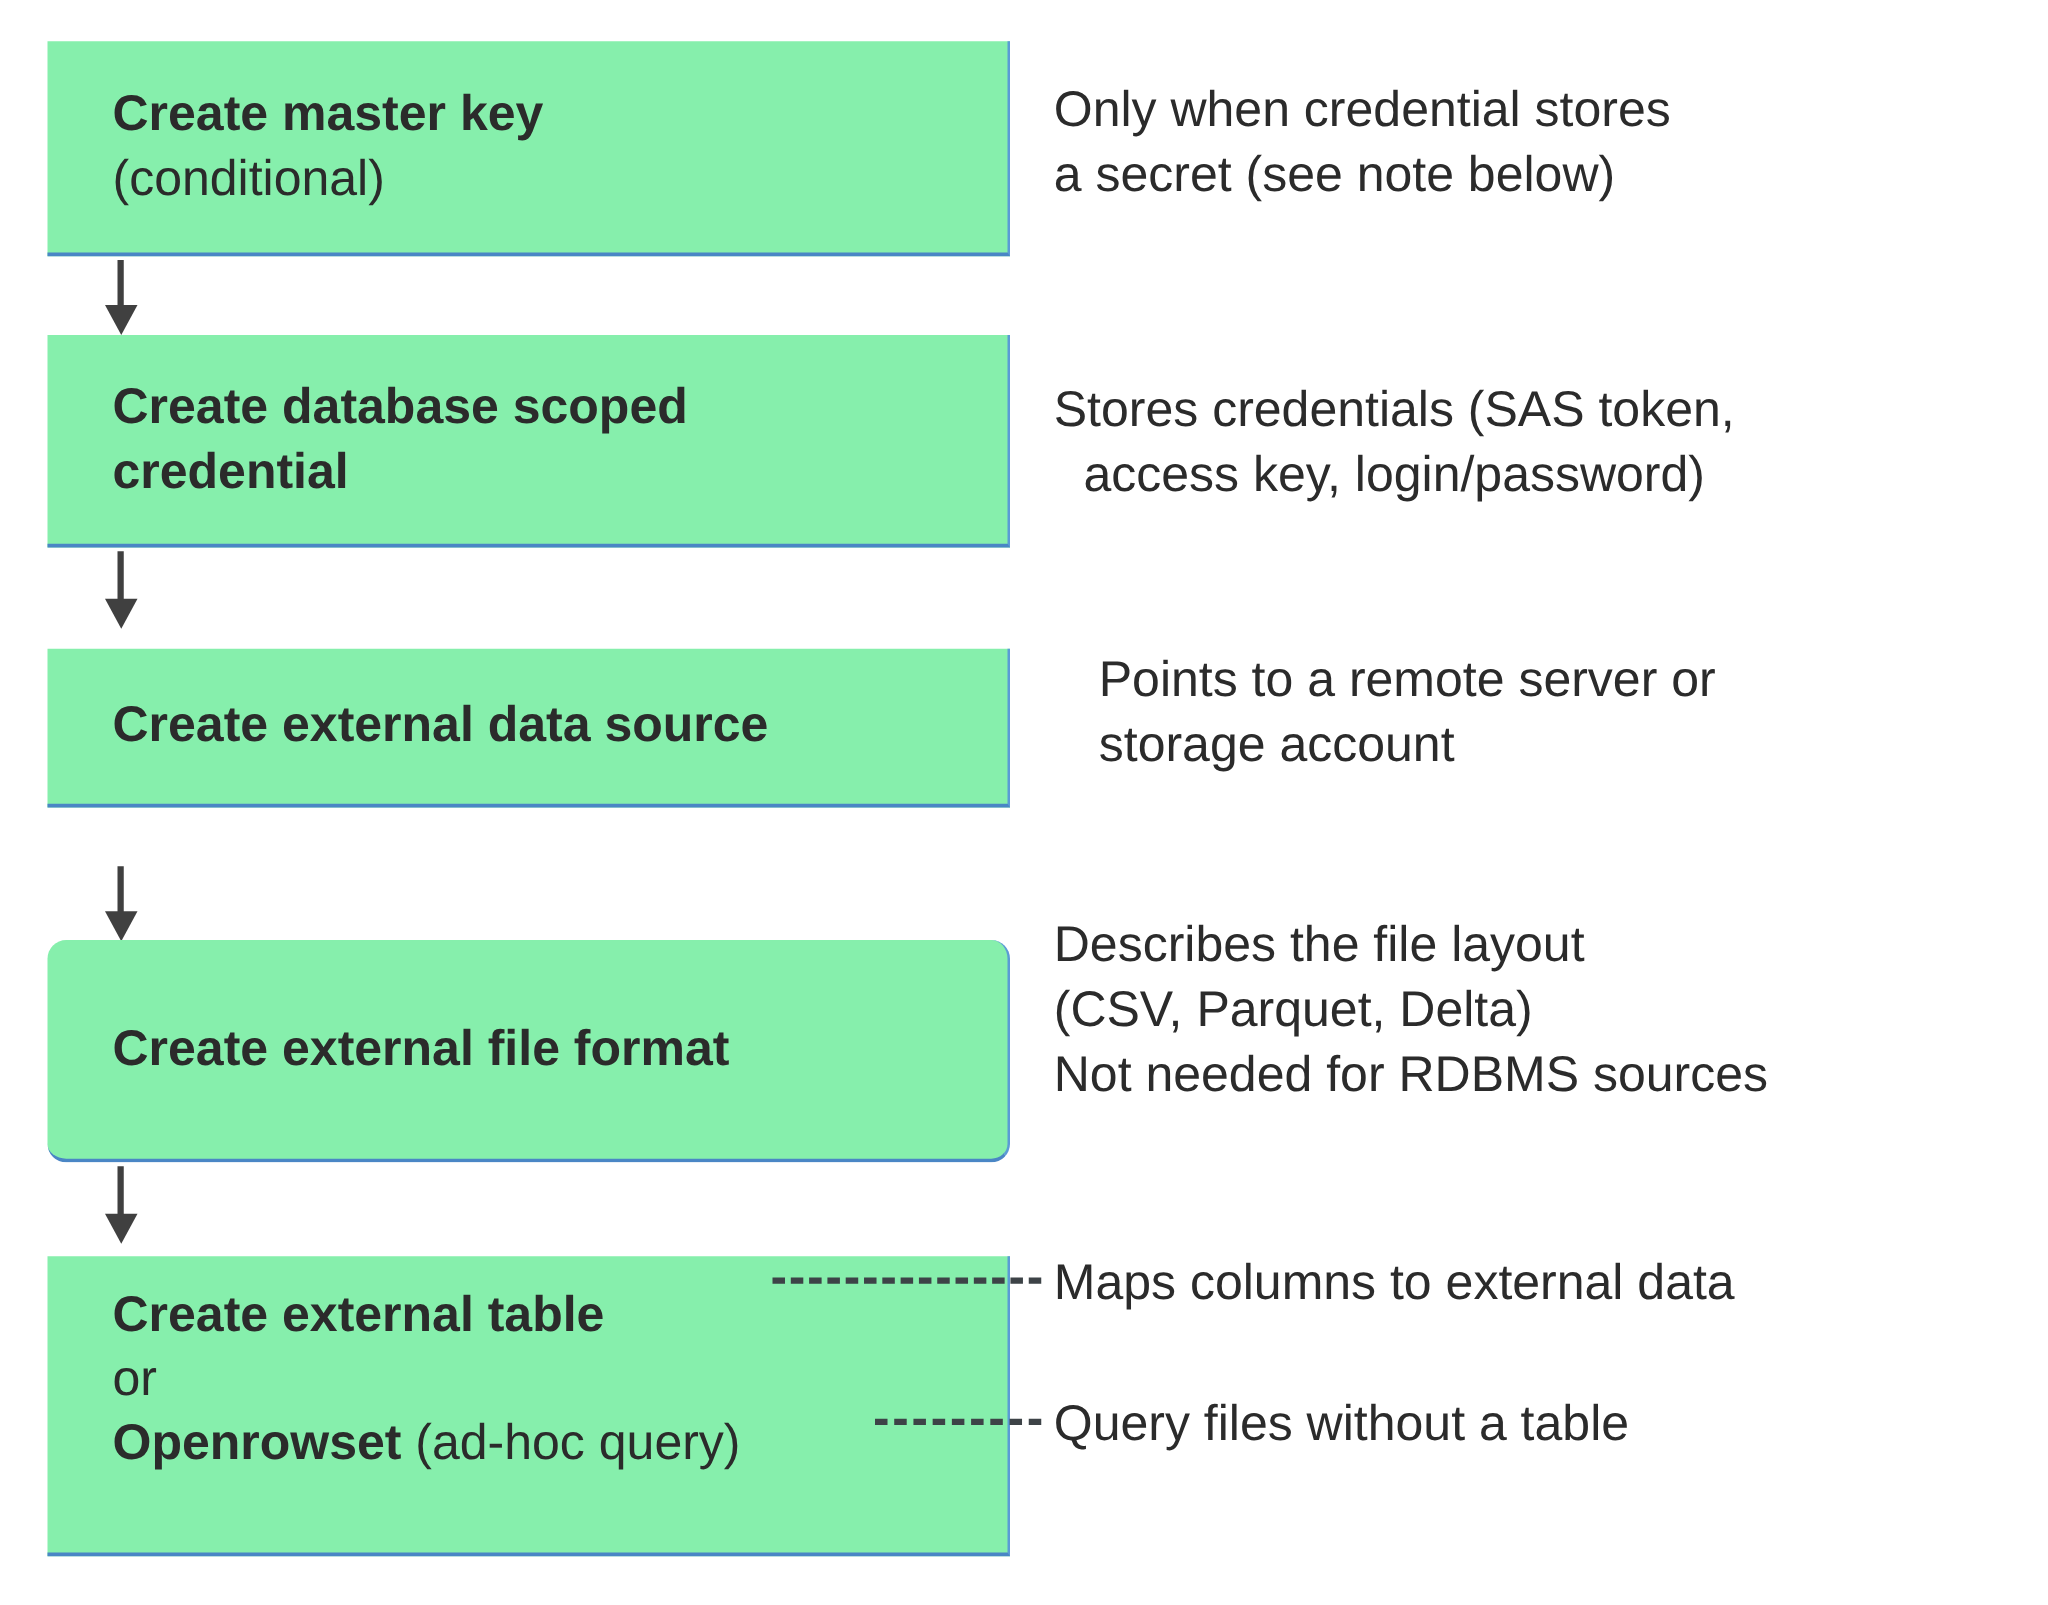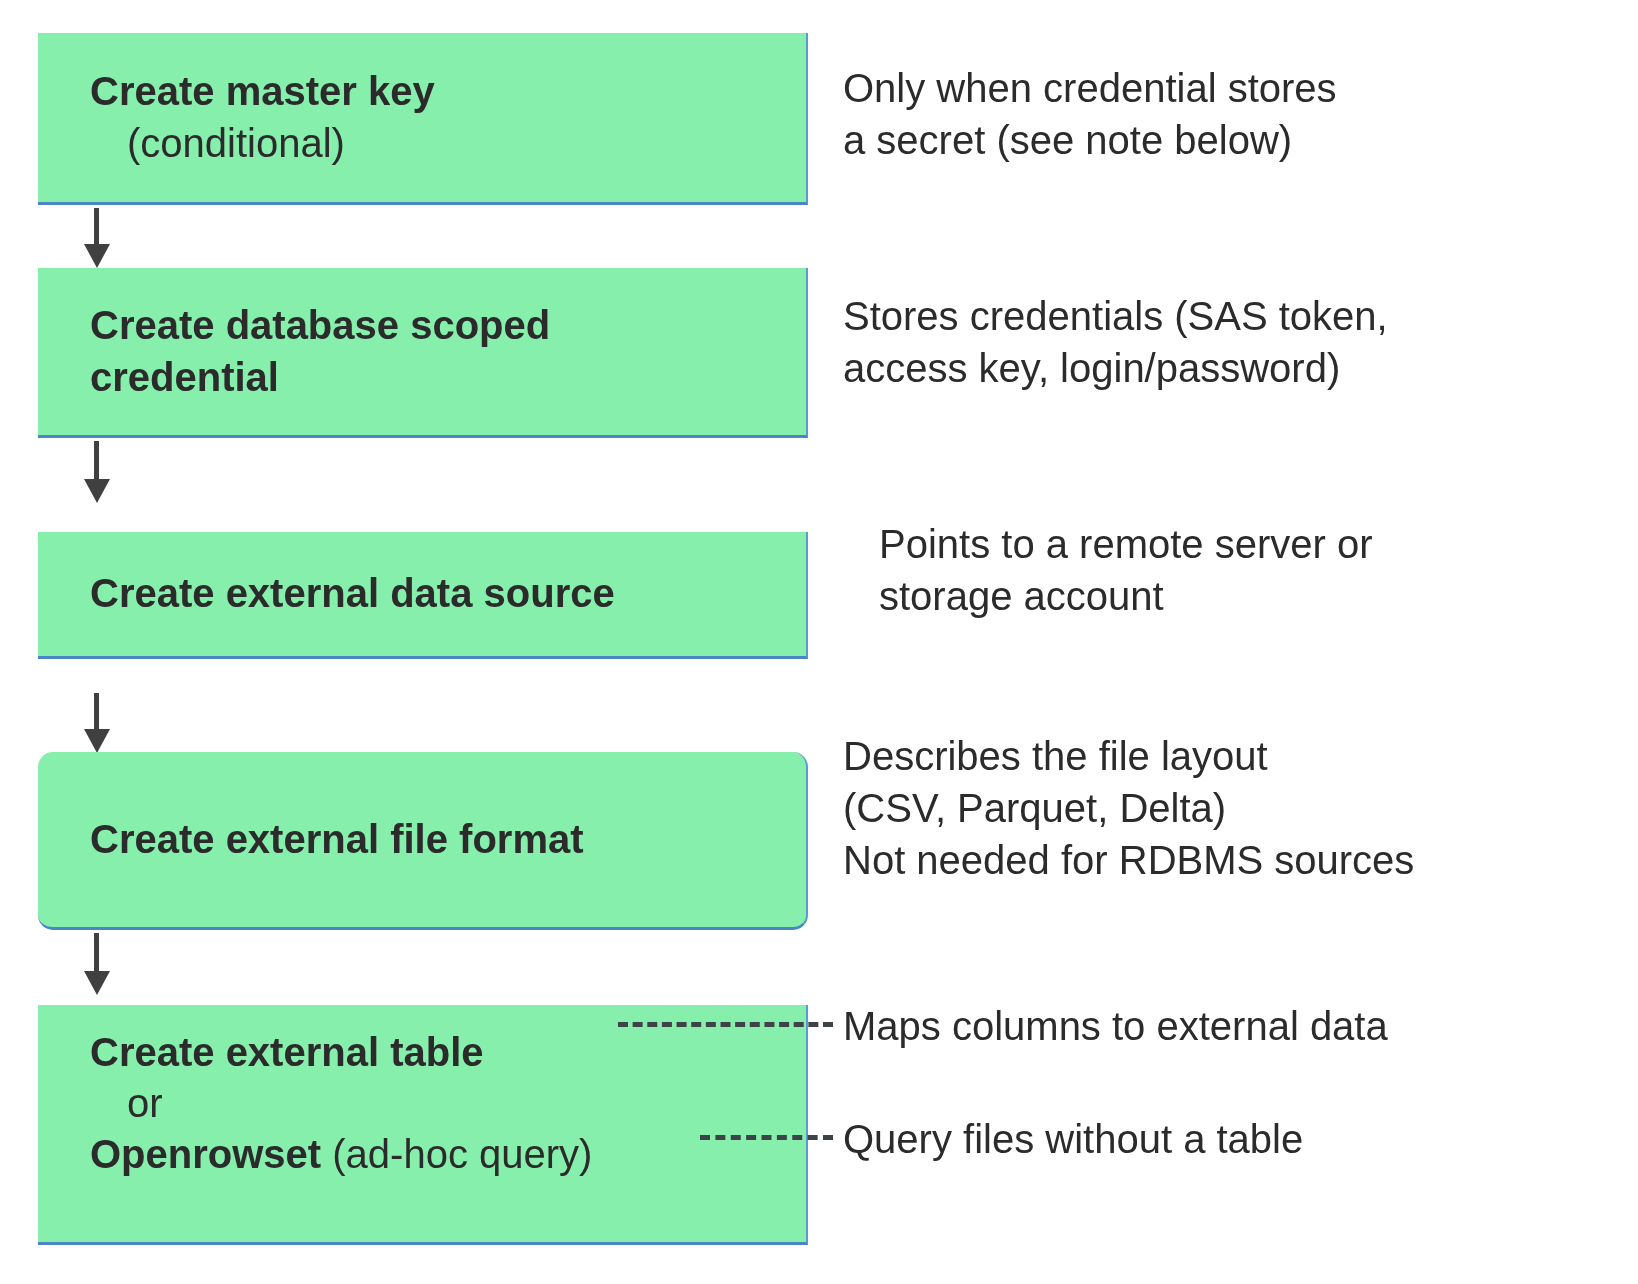--- a/index.html
+++ b/index.html
@@ -40,21 +40,20 @@
     font-size: 40px;
     line-height: 1.28;
     color: #2b2b2b;
     white-space: nowrap;
   }
   .box-line.bold {
     font-weight: bold;
   }
   .box-line.light {
     font-weight: normal;
-    margin-left: 37px;
   }
 
   
   .side-note {
     position: absolute;
     left: 843px;
     font-size: 40px;
     line-height: 1.30;
     color: #2b2b2b;
     white-space: nowrap;
@@ -107,31 +106,31 @@
 
   <div class="arrow" style="top:208px; height:60px;">
     <div class="shaft" style="height:40px;"></div>
     <div class="head" style="top:36px;"></div>
   </div>
 
   <div class="flow-box" style="top:268px; height:170px;">
     <div class="box-line bold">Create database scoped</div>
     <div class="box-line bold">credential</div>
   </div>
-  <div class="side-note" style="top:290px;">
+  <div class="side-note" style="top:302px;text-align:center;">
     <div>Stores credentials (SAS token,</div>
     <div>access key, login/password)</div>
   </div>
 
   <div class="arrow" style="top:441px; height:64px;">
     <div class="shaft" style="height:42px;"></div>
     <div class="head" style="top:38px;"></div>
   </div>
 
-  <div class="flow-box" style="top:532px; height:127px;">
+  <div class="flow-box" style="top:519px; height:127px;">
     <div class="box-line bold">Create external data source</div>
   </div>
   <div class="side-note" style="top:518px;margin-left:36px;">
     <div>Points to a remote server or</div>
     <div>storage account</div>
   </div>
 
   <div class="arrow" style="top:693px; height:62px;">
     <div class="shaft" style="height:40px;"></div>
     <div class="head" style="top:36px;"></div>

